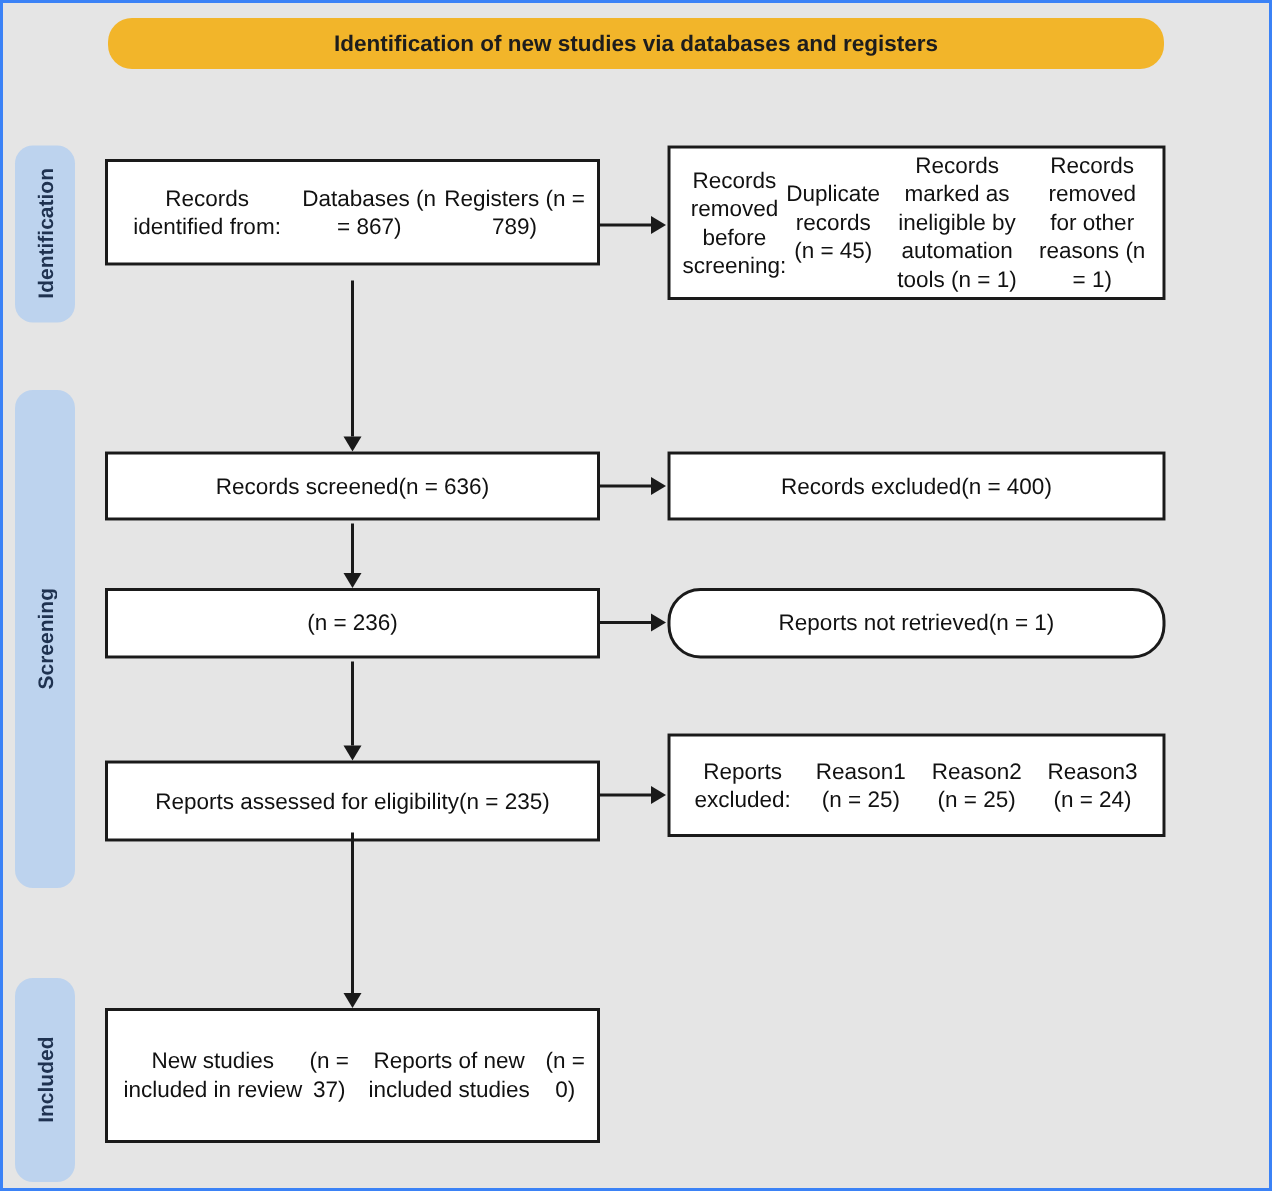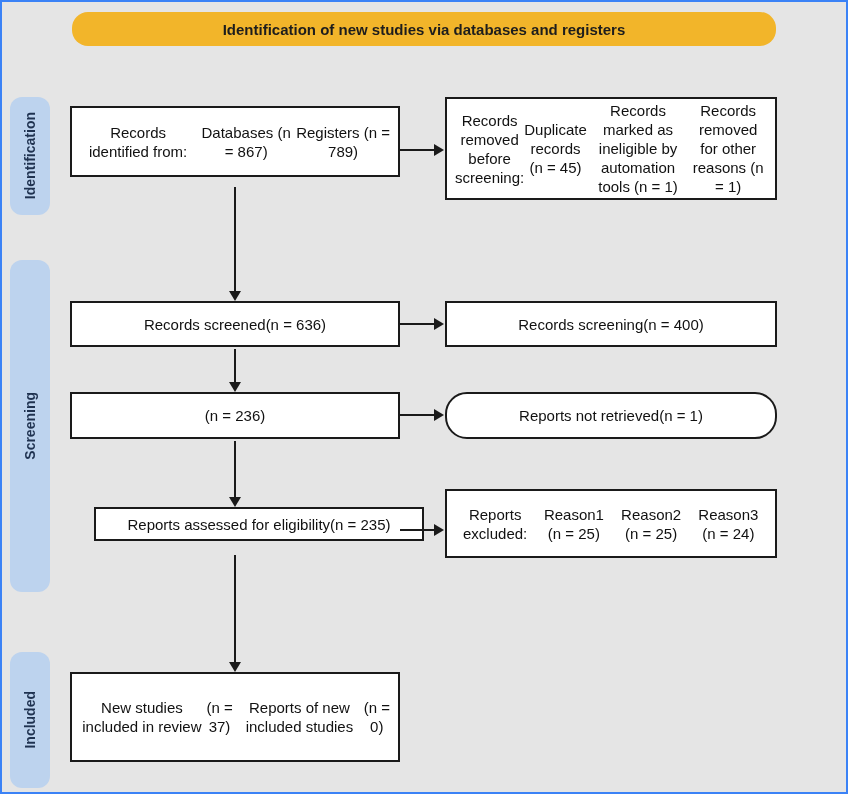--- a/index.html
+++ b/index.html
@@ -69,21 +69,21 @@
     padding: 2px 8px;
   }
   .col-left  { left: 68px;  width: 330px; }
   .col-right { left: 443px; width: 332px; }
   .box-identified       { top: 104px; height: 71px; }
   .box-removed          { top: 95px;  height: 103px; }
   .box-screened         { top: 299px; height: 46px; }
   .box-excluded         { top: 299px; height: 46px; }
   .box-sought           { top: 390px; height: 47px; }
   .box-not-retrieved    { top: 390px; height: 47px; border-radius: 22px; }
-  .box-assessed         { top: 505px; height: 34px; margin-left: 24px; }
+  .box-assessed         { top: 505px; height: 54px; }
   .box-reports-excluded { top: 487px; height: 69px; }
   .box-included         { top: 670px; height: 90px; }
   .arrow-v {
     position: absolute;
     left: 232px;
     width: 2px;
     background: #1a1a1a;
   }
   .arrow-v::after {
     content: "";
@@ -150,21 +150,21 @@
     <div>Records marked as ineligible by automation tools (n = 1)</div>
     <div>Records removed for other reasons (n = 1)</div>
   </div>
 
   <div class="box col-left box-screened">
     <div>Records screened</div>
     <div>(n = 636)</div>
   </div>
 
   <div class="box col-right box-excluded">
-    <div>Records screening</div>
+    <div>Records excluded</div>
     <div>(n = 400)</div>
   </div>
 
   <div class="box col-left box-sought">
     <div>(n = 236)</div>
   </div>
 
   <div class="box col-right box-not-retrieved">
     <div>Reports not retrieved</div>
     <div>(n = 1)</div>

